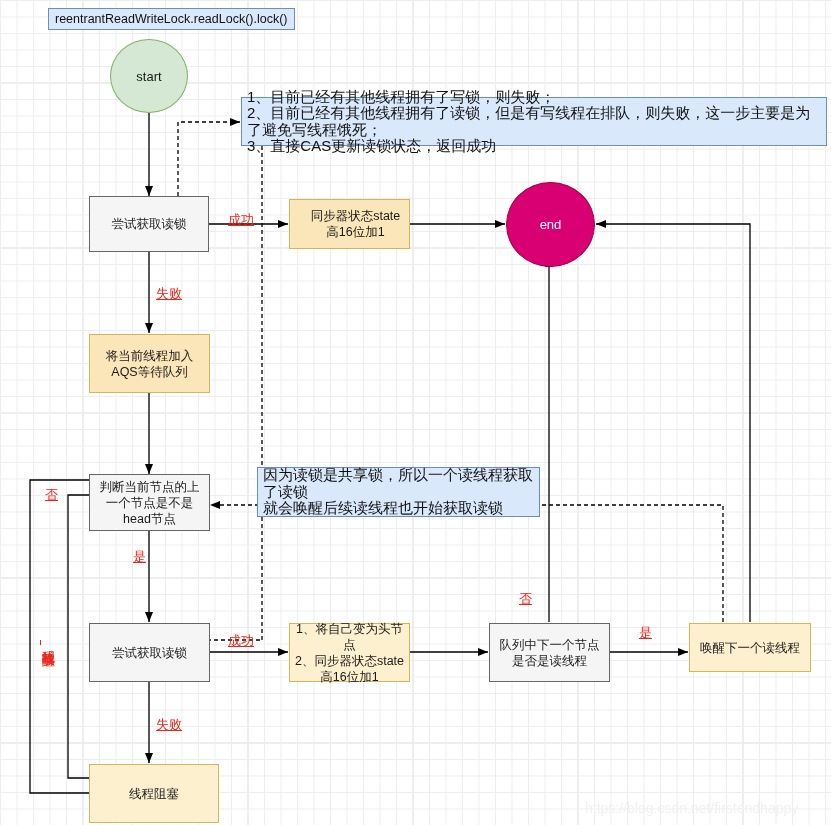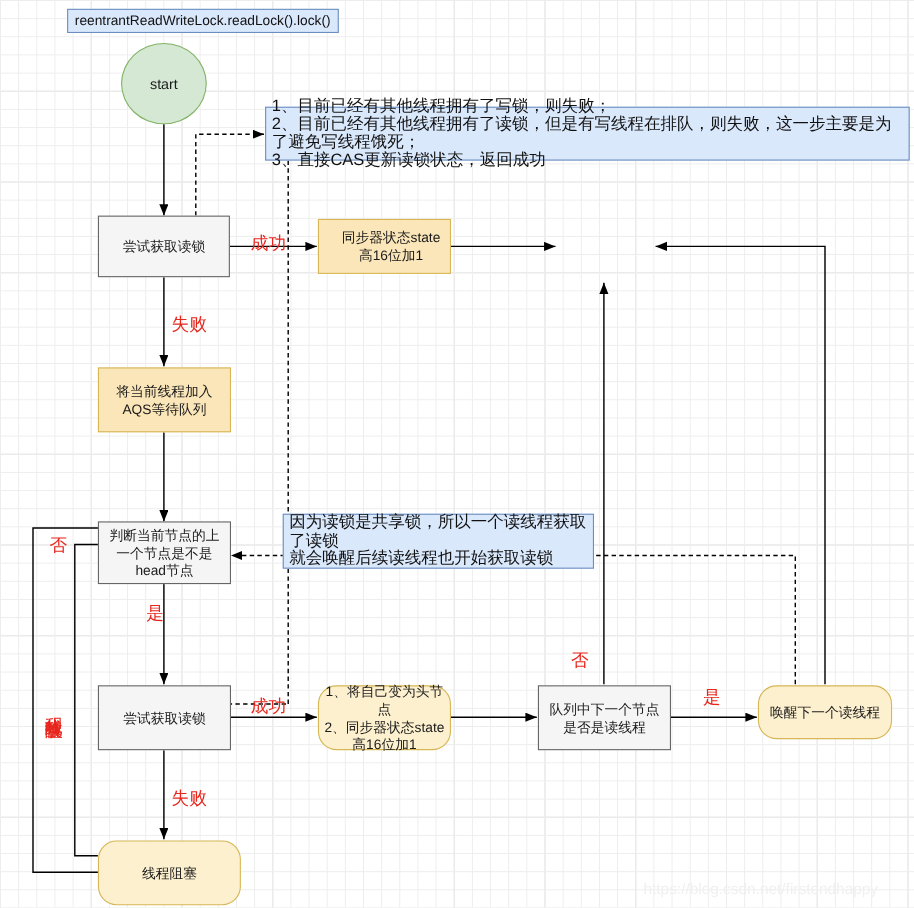--- a/index.html
+++ b/index.html
@@ -21,30 +21,30 @@
     background-size:16.5px 16.5px,16.5px 16.5px,82.5px 82.5px,82.5px 82.5px;
     background-position:0 0,0 0,0 0,0 0;
   }
   #edges{position:absolute;left:0;top:0;width:831px;height:825px;}
 
   .node{position:absolute;box-sizing:border-box;display:flex;align-items:center;
         justify-content:center;text-align:center;color:#1a1a1a;}
   .box{border:1px solid #666666;font-size:12.5px;line-height:16px;padding:2px 4px;}
   .box.gray{background:#f5f5f5;border-color:#666666;}
   .box.yellow{background:#fbe6b9;border-color:#d6b656;}
-  .box.yellow2{background:#fdf0cf;border-color:#d6b656;border-radius:17px;}
+  .box.yellow2{background:#fdf0cf;border-color:#d6b656;}
   .note{background:#dae8fc;border:1px solid #6c8ebf;font-size:15px;line-height:16.5px;
         text-align:left;justify-content:flex-start;padding:2px 5px;color:#111;}
   .circle{border-radius:50%;font-size:13px;}
   .circle.start{background:#d5e8d4;border:1px solid #82b366;color:#1a1a1a;}
   .circle.end{background:#d80073;border:1px solid #a50040;color:#ffffff;}
   .title{position:absolute;background:#dae8fc;border:1px solid #6c8ebf;
-         font-size:12.5px;padding:3px 6px;color:#111;white-space:nowrap;margin-left:13px;}
-  .elabel{position:absolute;color:#e8261c;font-size:16px;white-space:nowrap;
-          font-weight:400;}
+         font-size:12.5px;padding:3px 6px;color:#111;white-space:nowrap;}
+  .elabel{position:absolute;color:#e8261c;font-size:13px;white-space:nowrap;
+          font-weight:400;text-decoration:underline;}
   .elabel.vert{writing-mode:vertical-rl;text-orientation:upright;letter-spacing:1px;
                white-space:normal;line-height:13px;}
   .wm{position:absolute;color:#f0f0f0;font-size:14px;white-space:nowrap;}
   .ln{white-space:pre-line;}
 </style>
 </head>
 <body>
 
 <div id="canvas">
 
@@ -96,20 +96,21 @@
       <path d="M193,640 L262,640"></path>
 
       <path d="M723,622 L723,505 L210,505" marker-end="url(#ahd)"></path>
     </g>
   </svg>
 
   <div class="title" style="left:48px;top:8px;">reentrantReadWriteLock.readLock().lock()</div>
 
   <div class="node circle start" style="left:110px;top:39px;width:78px;height:74px;">start</div>
 
+  <div class="node circle end" style="left:506px;top:182px;width:89px;height:85px;">end</div>
 
   <div class="node note ln" style="left:241px;top:97px;width:586px;height:49px;">1、目前已经有其他线程拥有了写锁，则失败；
 2、目前已经有其他线程拥有了读锁，但是有写线程在排队，则失败，这一步主要是为了避免写线程饿死；
 3、直接CAS更新读锁状态，返回成功</div>
 
   <div class="node box gray" style="left:89px;top:196px;width:120px;height:56px;">尝试获取读锁</div>
 
   <div class="node box yellow" style="left:289px;top:199px;width:121px;height:50px;padding-left:16px;">同步器状态state高16位加1</div>
 
   <div class="node box yellow" style="left:89px;top:334px;width:121px;height:59px;">将当前线程加入AQS等待队列</div>

